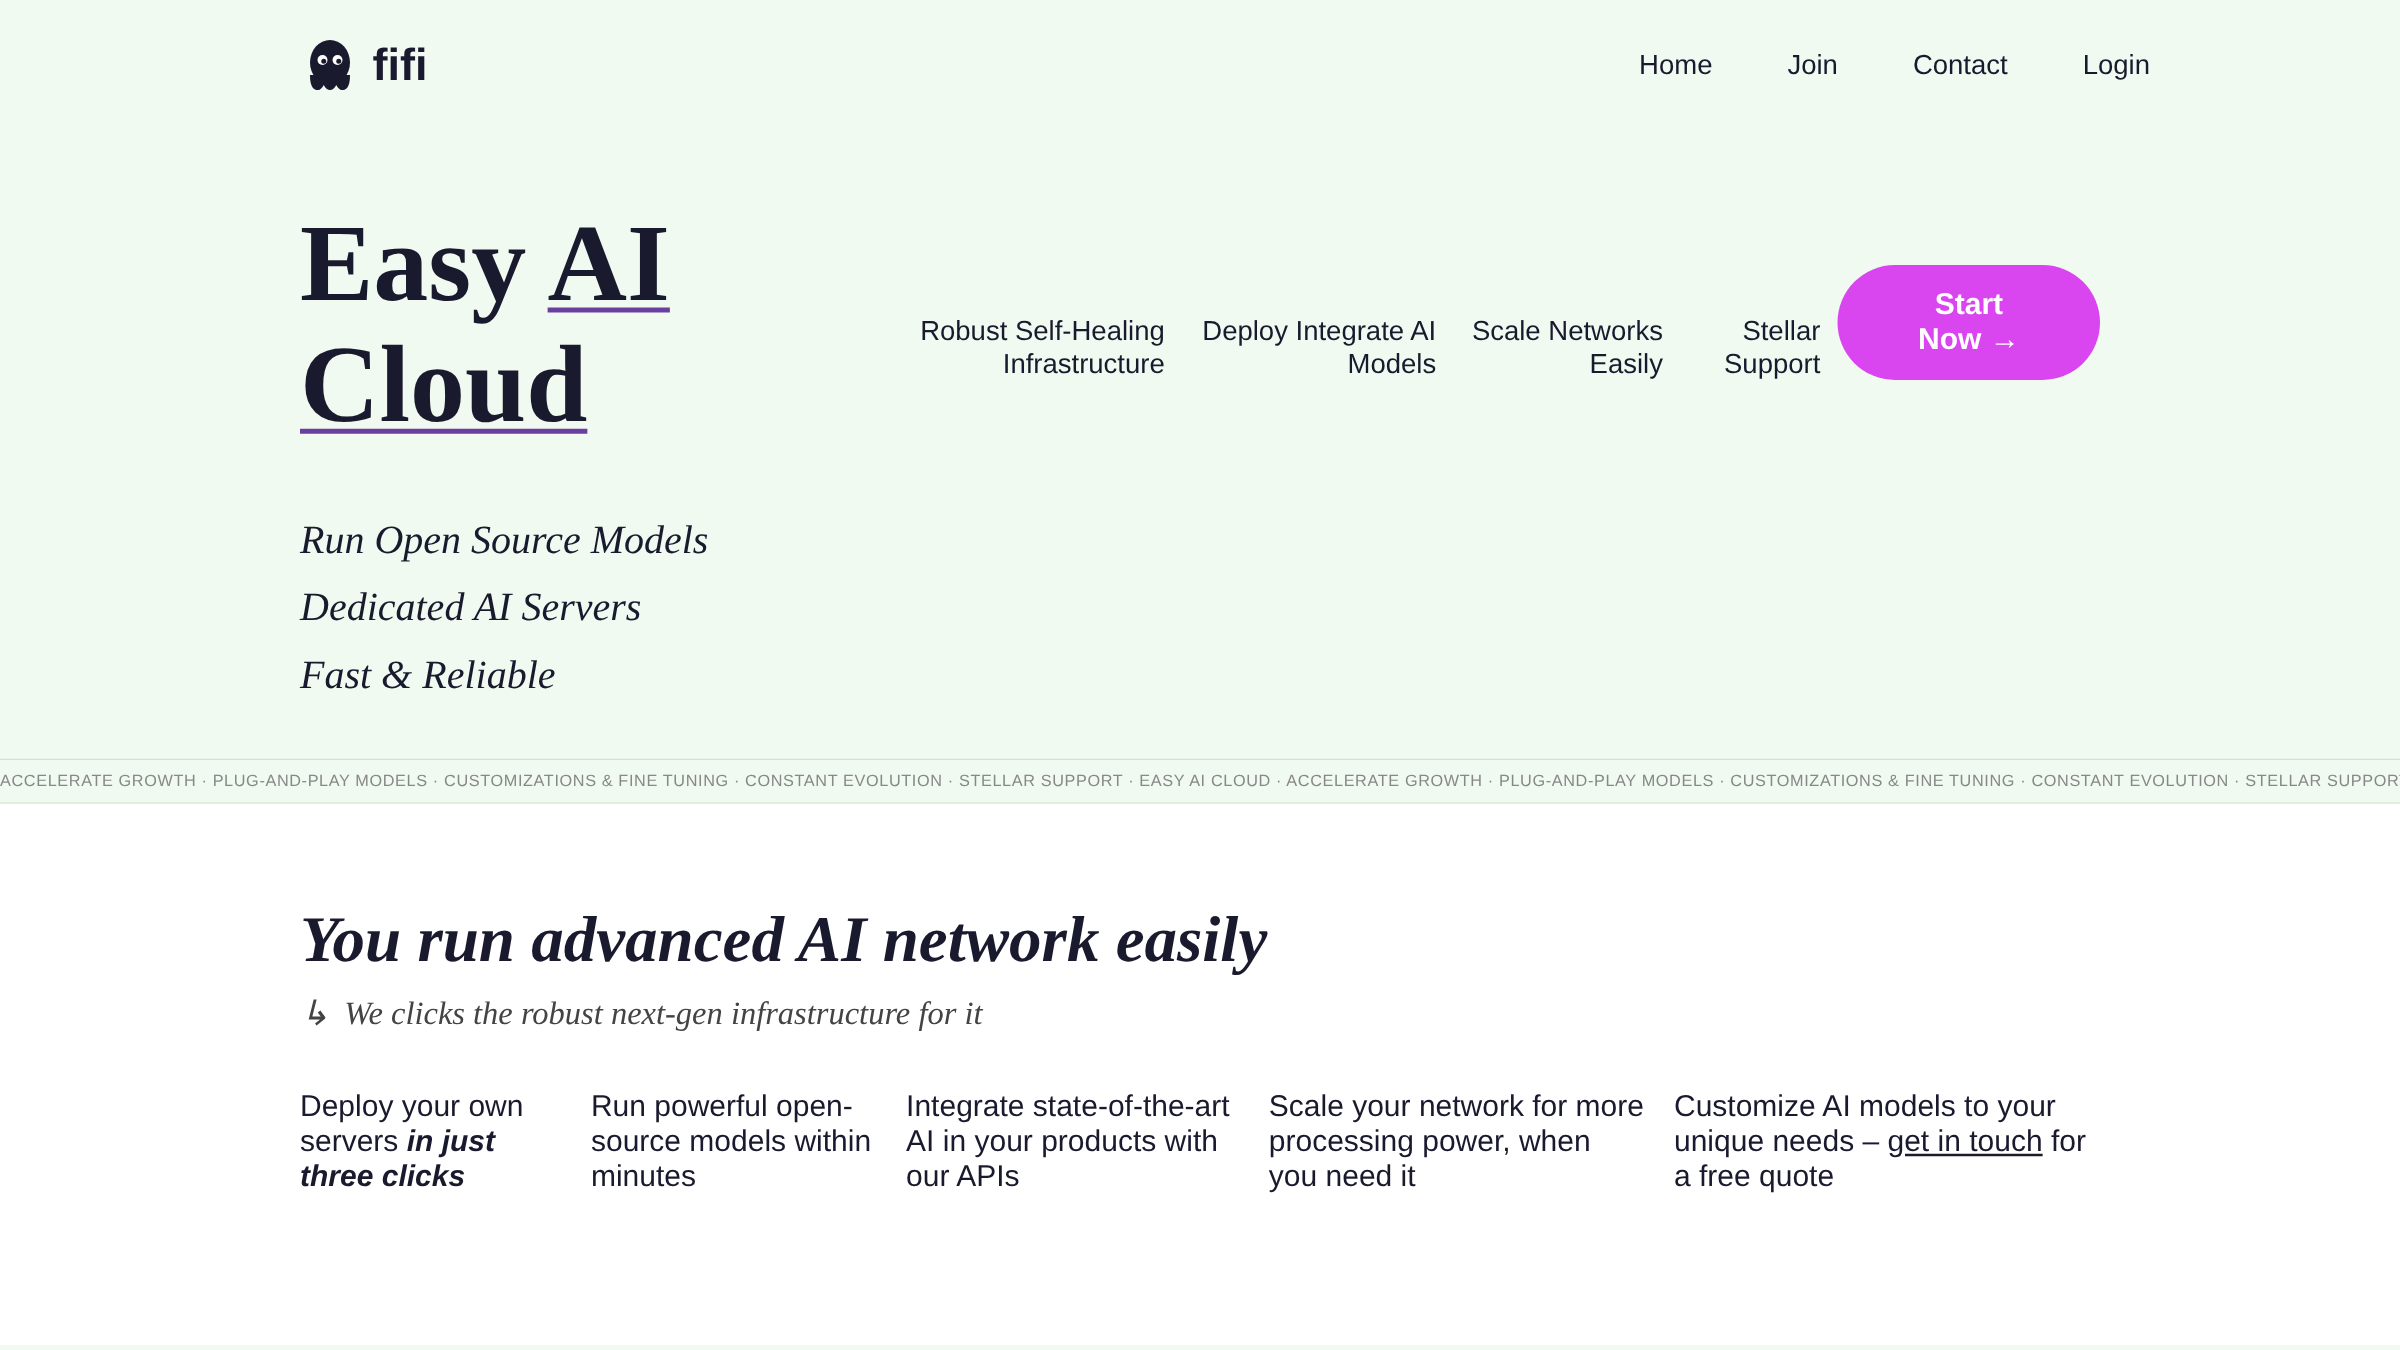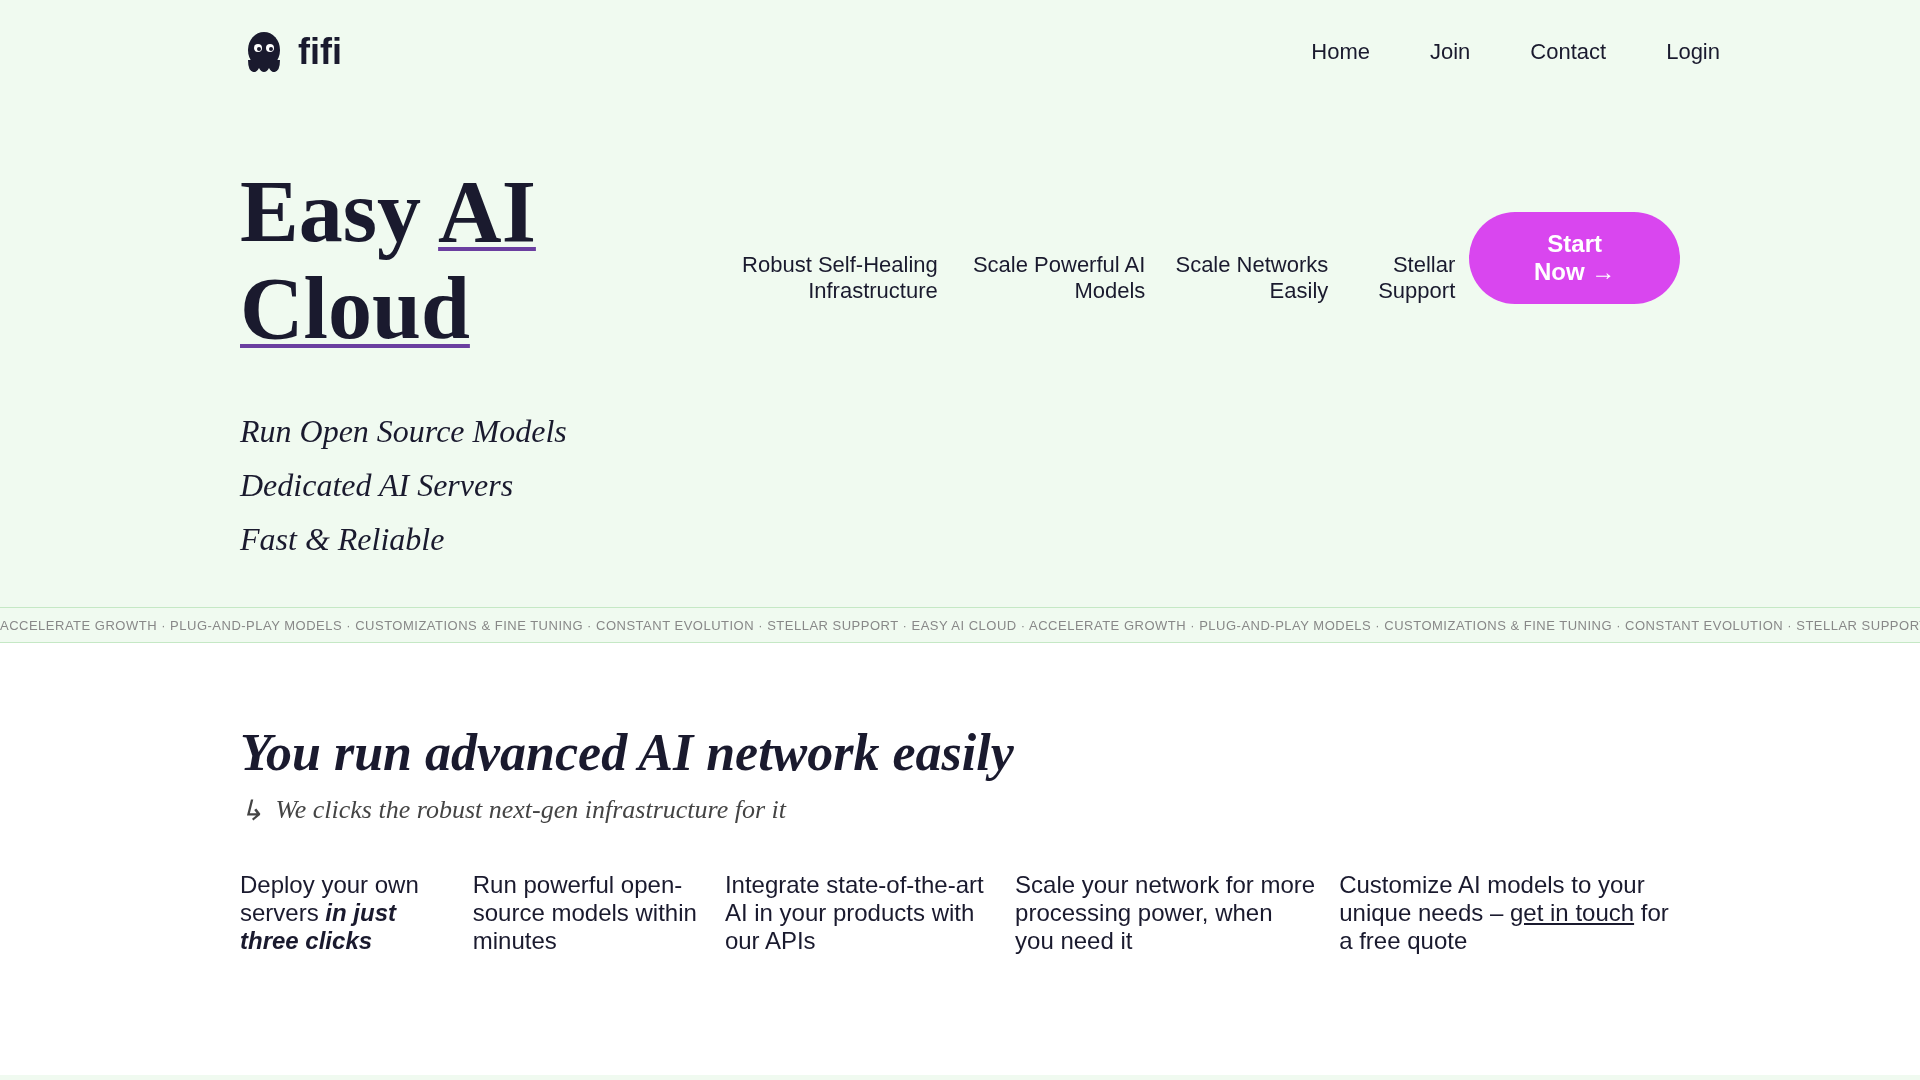--- a/index.html
+++ b/index.html
@@ -226,21 +226,21 @@
       <span>Easy </span><span class="hero-title-highlight">AI Cloud</span>
     </h1>
     <div class="hero-subtitle">
       <div>Run Open Source Models</div>
       <div>Dedicated AI Servers</div>
       <div>Fast &amp; Reliable</div>
     </div>
   </div>
   <div class="hero-right">
     <div class="feature-item">Robust Self-Healing Infrastructure</div>
-    <div class="feature-item">Scale Powerful AI Models</div>
+    <div class="feature-item">Deploy Integrate AI Models</div>
     <div class="feature-item">Scale Networks Easily</div>
     <div class="feature-item">Stellar Support</div>
     <button class="start-btn">Start Now →</button>
   </div>
 </section>
 
 <div class="ticker-bar">
   <div class="ticker-content">
     <span class="ticker-text">
       ACCELERATE GROWTH · PLUG-AND-PLAY MODELS · CUSTOMIZATIONS &amp; FINE TUNING · CONSTANT EVOLUTION · STELLAR SUPPORT · EASY AI CLOUD · ACCELERATE GROWTH · PLUG-AND-PLAY MODELS · CUSTOMIZATIONS &amp; FINE TUNING · CONSTANT EVOLUTION · STELLAR SUPPORT · EASY AI CLOUD · ACCELERATE GROWTH · PLUG-AND-PLAY MODELS · CUSTOMIZATIONS &amp; FINE TUNING · CONSTANT EVOLUTION · STELLAR SUPPORT · EASY AI CLOUD · ACCELERATE GROWTH · PLUG-AND-PLAY MODELS · CUSTOMIZATIONS &amp; FINE TUNING · CONSTANT EVOLUTION · STELLAR SUPPORT · EASY AI CLOUD ·

